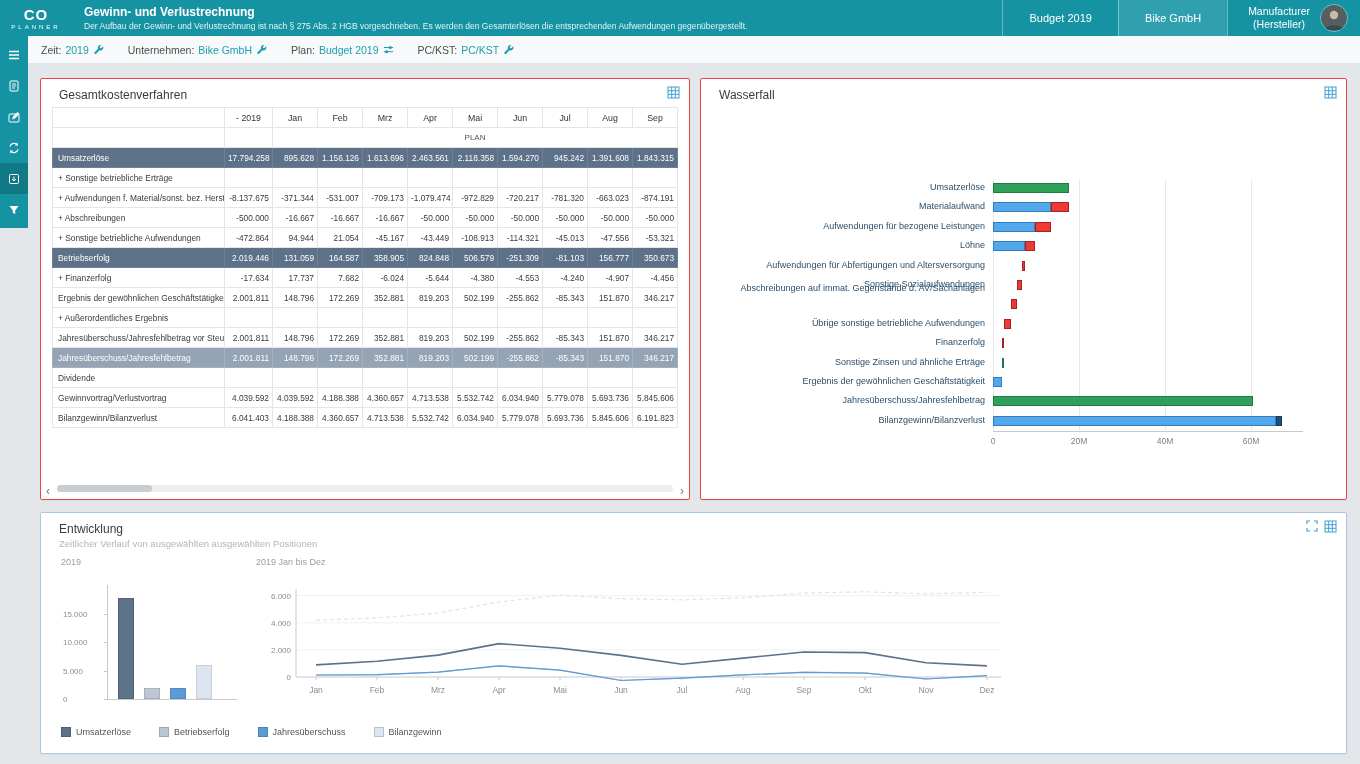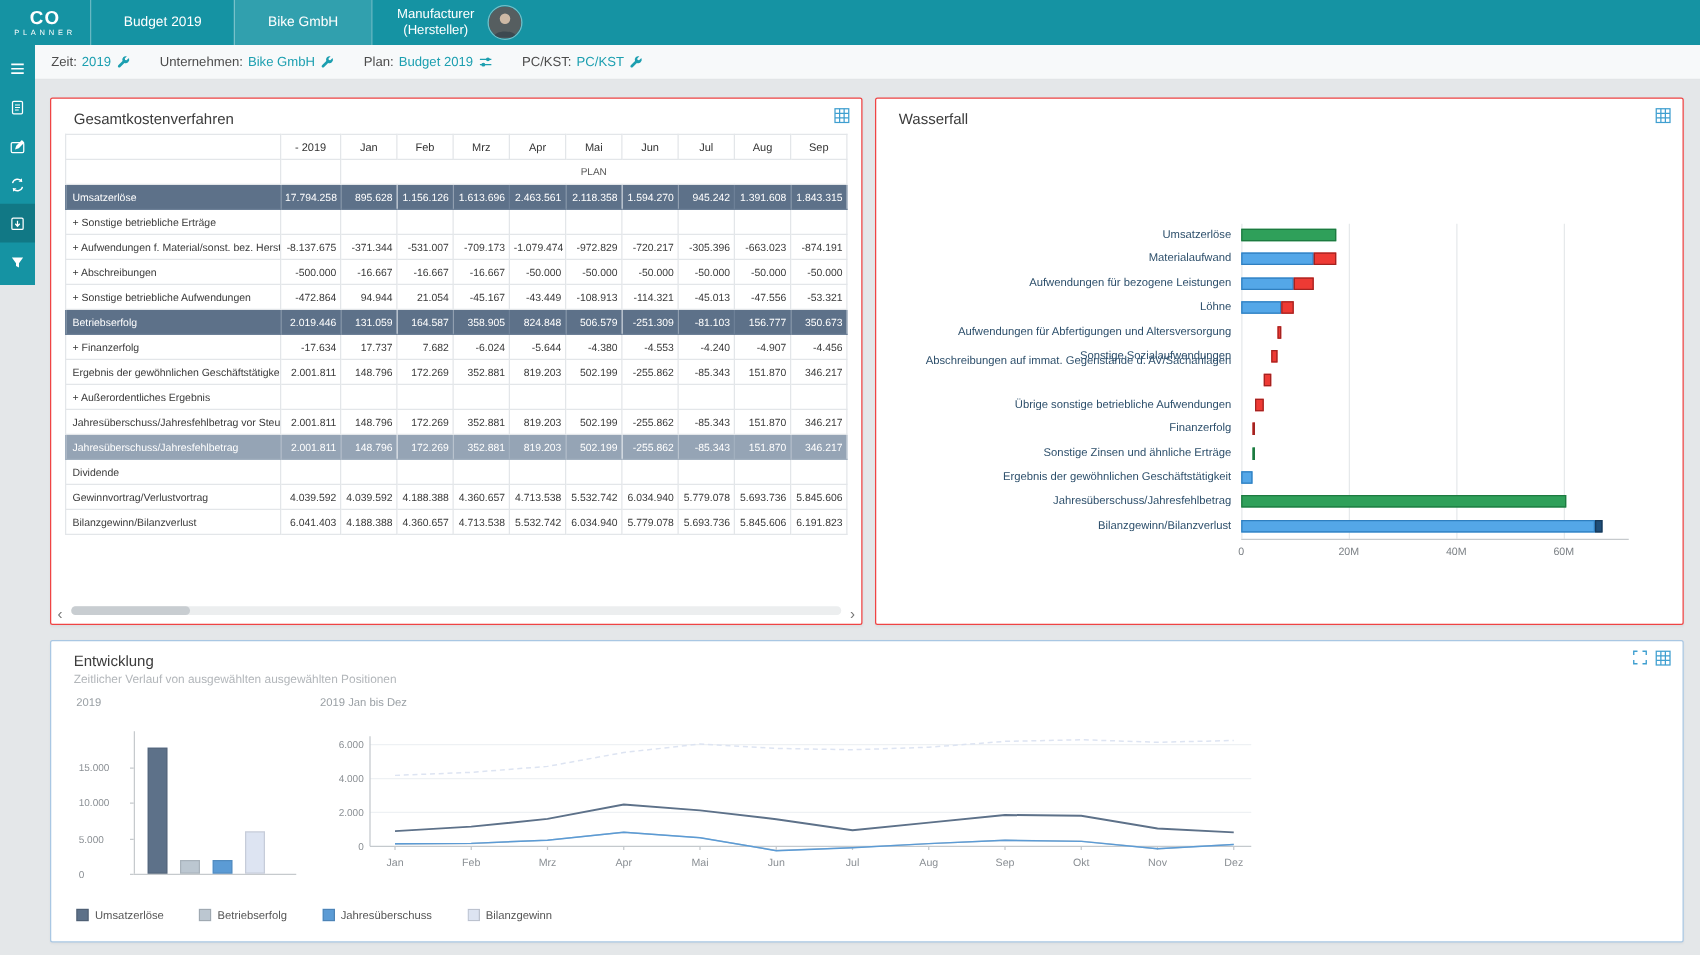--- a/index.html
+++ b/index.html
@@ -89,20 +89,24 @@
 </head>
 <body>
 
 <div class="app">
 
   <header class="hdr">
     <div class="logo">
       <div class="logo-co">CO</div>
       <div class="logo-planner">PLANNER</div>
     </div>
+    <div class="title-block">
+      <div class="h-title">Gewinn- und Verlustrechnung</div>
+      <div class="h-sub">Der Aufbau der Gewinn- und Verlustrechnung ist nach § 275 Abs. 2 HGB vorgeschrieben. Es werden den Gesamterlösen die entsprechenden Aufwendungen gegenübergestellt.</div>
+    </div>
     <div class="h-btn">Budget 2019</div>
     <div class="h-btn highlight">Bike GmbH</div>
     <div class="h-user">
       <div class="h-user-text">
         <div>Manufacturer</div>
         <div>(Hersteller)</div>
       </div>
       <div class="avatar">
         <svg width="26" height="26" viewBox="0 0 26 26">
             <circle cx="13" cy="13" r="13" fill="#565e60"></circle>
@@ -267,21 +271,21 @@
           </tr>
           <tr>
             <td class="cell-label">+ Aufwendungen f. Material/sonst. bez. Herstellu</td>
             <td class="cell-val">-8.137.675</td>
             <td class="cell-val">-371.344</td>
             <td class="cell-val">-531.007</td>
             <td class="cell-val">-709.173</td>
             <td class="cell-val">-1.079.474</td>
             <td class="cell-val">-972.829</td>
             <td class="cell-val">-720.217</td>
-            <td class="cell-val">-305.396</td>
+            <td class="cell-val">-781.320</td>
             <td class="cell-val">-663.023</td>
             <td class="cell-val">-874.191</td>
           </tr>
           <tr>
             <td class="cell-label">+ Abschreibungen</td>
             <td class="cell-val">-500.000</td>
             <td class="cell-val">-16.667</td>
             <td class="cell-val">-16.667</td>
             <td class="cell-val">-16.667</td>
             <td class="cell-val">-50.000</td>

